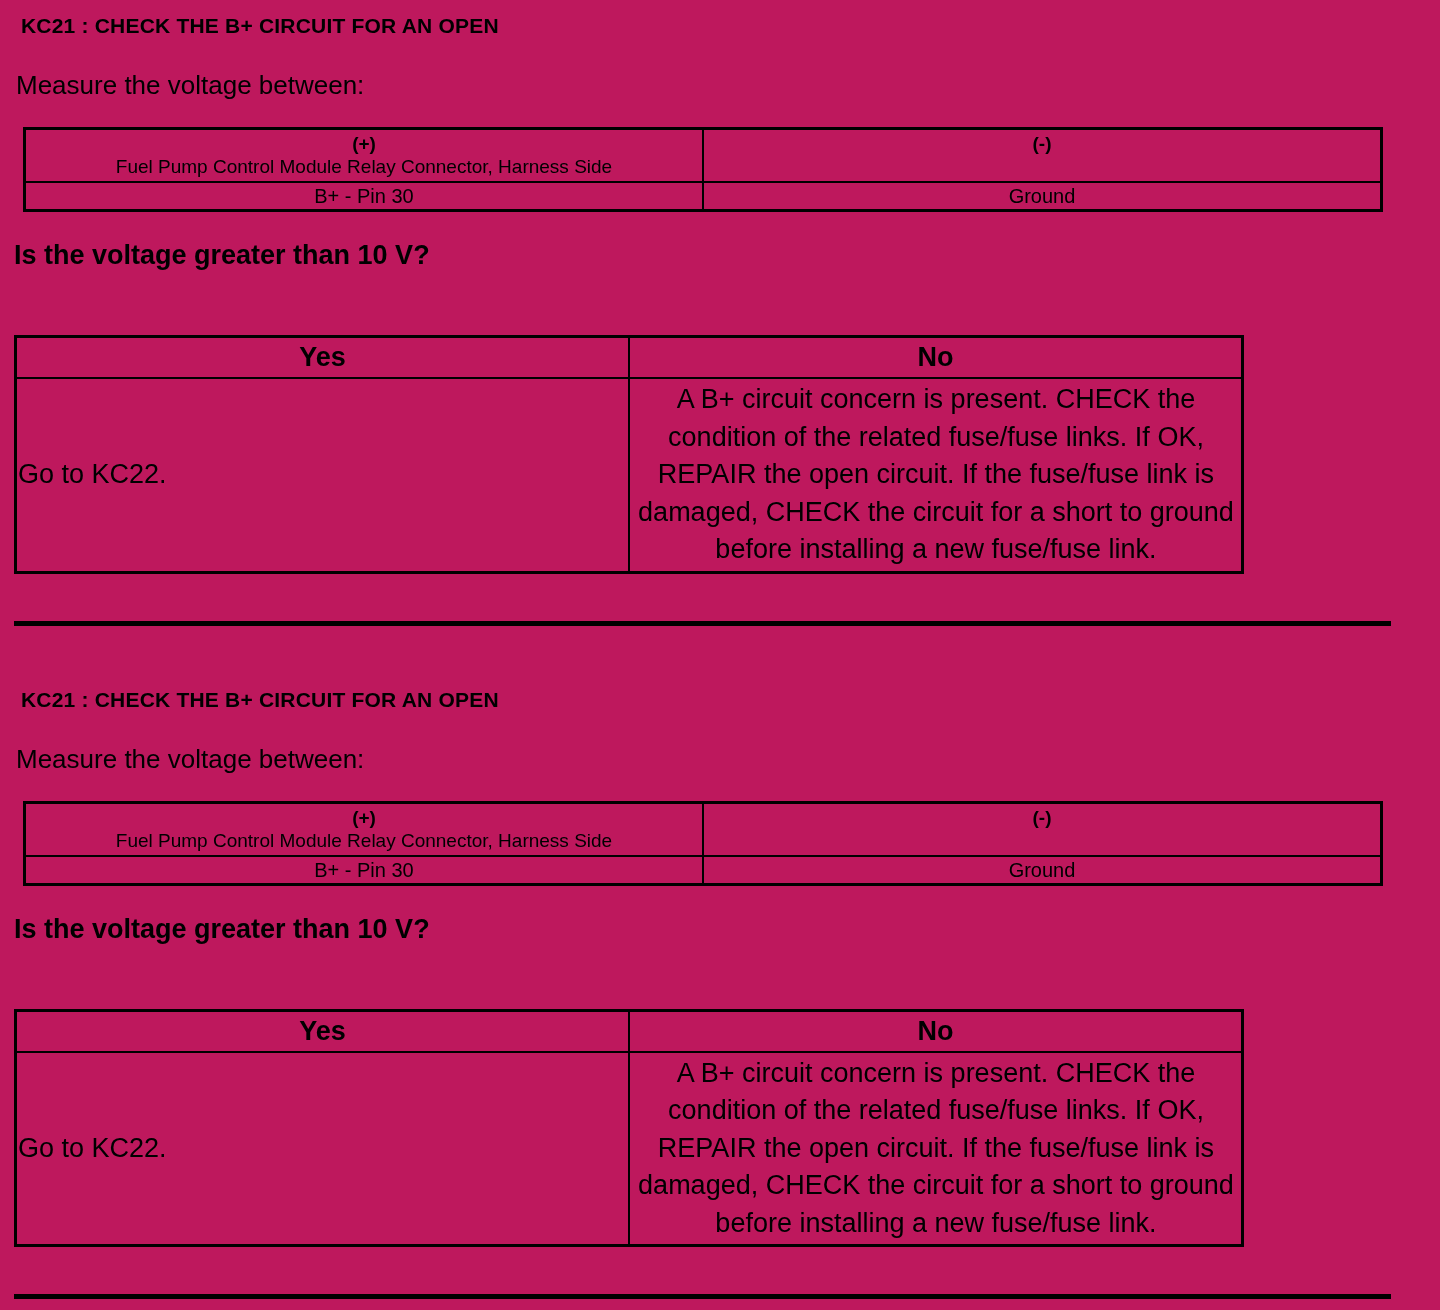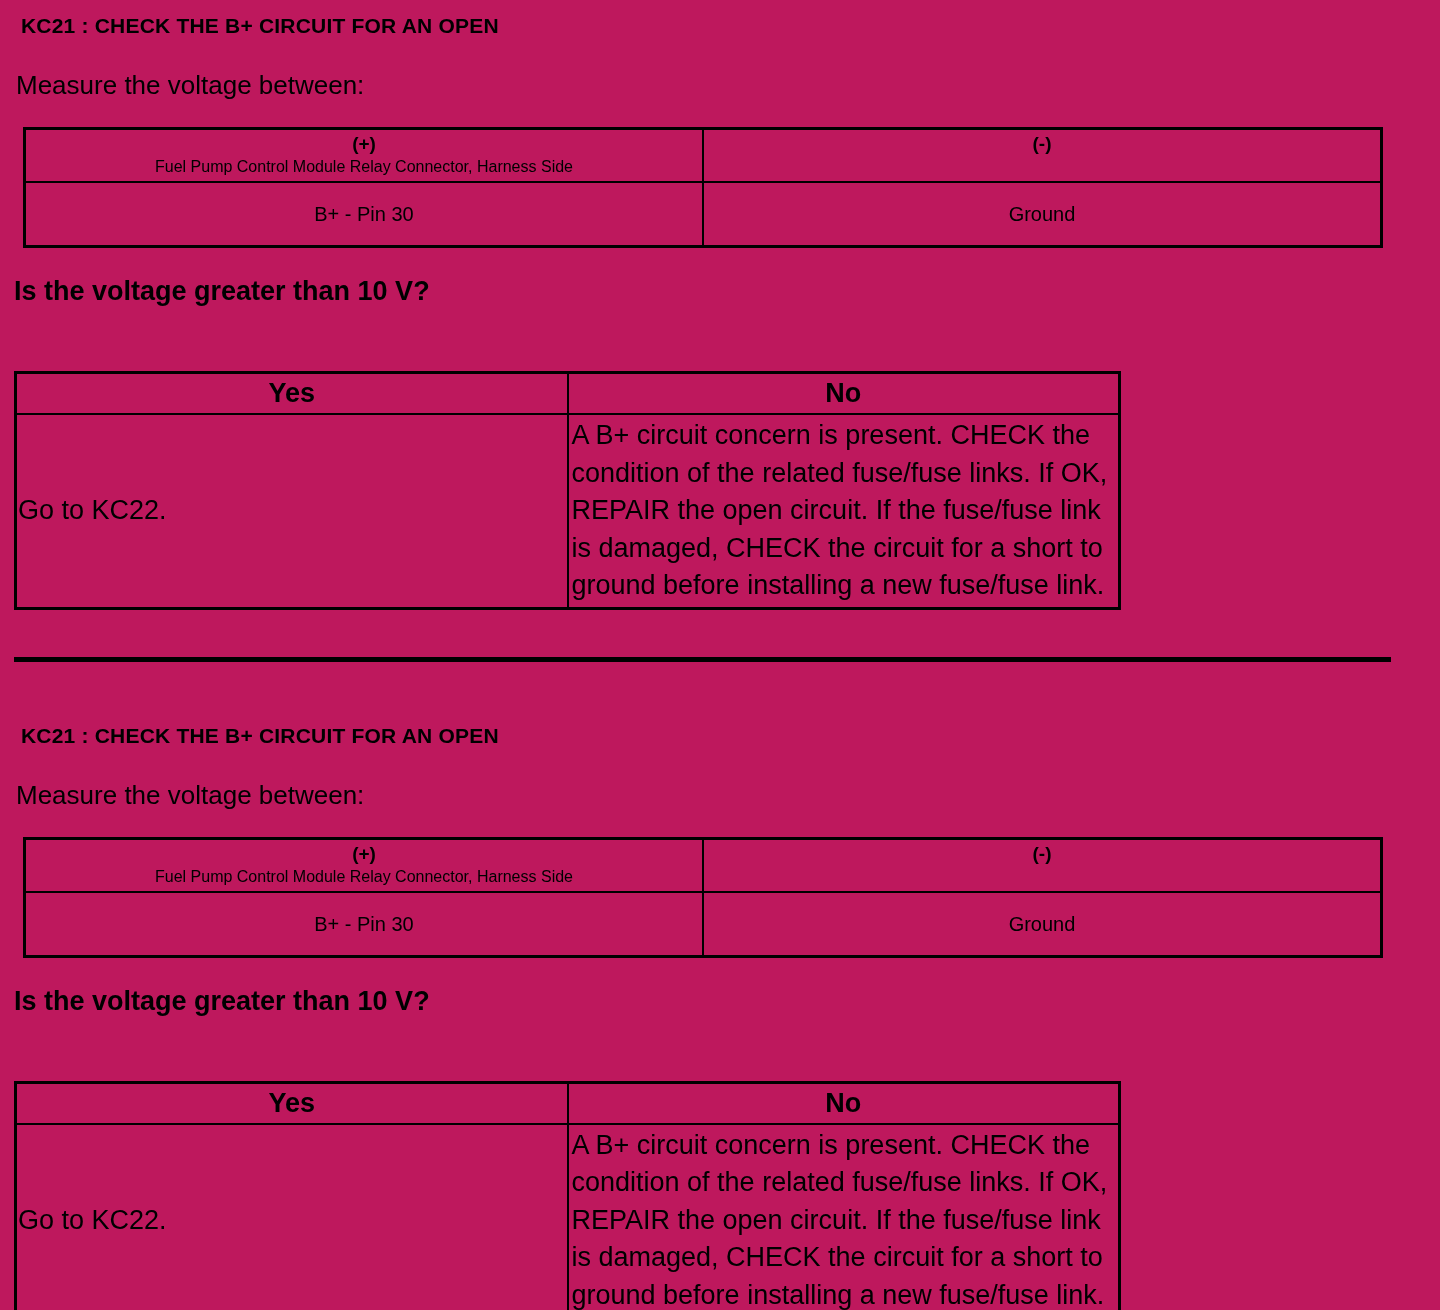--- a/index.html
+++ b/index.html
@@ -44,60 +44,60 @@
     vertical-align: top;
     padding: 2px 4px;
   }
   .measure-table .col-plus { width: 50%; }
   .measure-table .sign {
     font-weight: bold;
     font-size: 19px;
     line-height: 23px;
   }
   .measure-table .label-line {
-    font-size: 16px;
+    font-size: 19px;
     line-height: 24px;
     white-space: nowrap;
   }
   .measure-table .value-line {
     font-size: 20px;
     line-height: 24px;
-    padding: 19px 4px;
+    padding: 1px 4px;
   }
   .question {
     margin: 8px;
     margin-top: 28px;
     margin-left: 14px;
     font-size: 27px;
     font-weight: bold;
   }
   .decision-table {
     margin-top: 64px;
     margin-left: 14px;
-    width: 1107px;
+    width: 1230px;
     border: 3px solid #000;
   }
   .decision-table th, .decision-table td {
     border: 2px solid #000;
   }
   .decision-table th {
     font-size: 27px;
     font-weight: bold;
     padding: 4px 2px;
     text-align: center;
     width: 50%;
   }
   .decision-table .yes-cell {
     text-align: left;
     vertical-align: middle;
     font-size: 27px;
     height: 190px;
   }
   .decision-table .no-cell {
-    text-align: left;
+    text-align: center;
     vertical-align: top;
     font-size: 27px;
     line-height: 37.5px;
     padding: 2px 2px 2px 3px;
   }
   .divider {
     margin-top: 47px;
     margin-left: 14px;
     width: 1377px;
     height: 5px;

